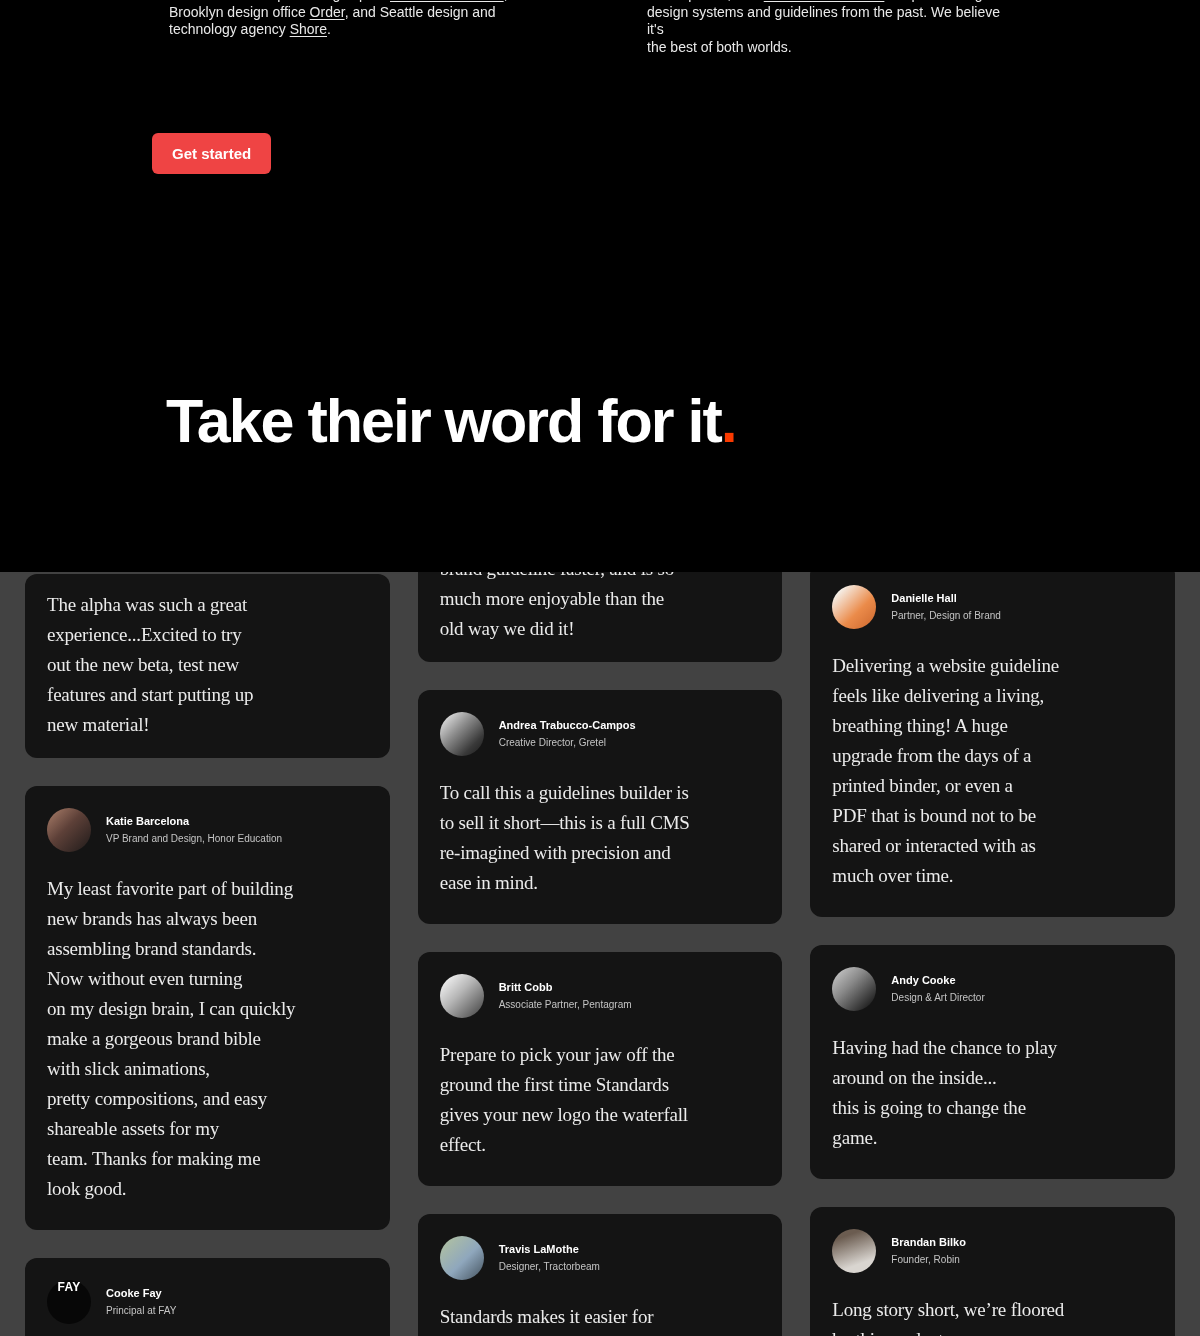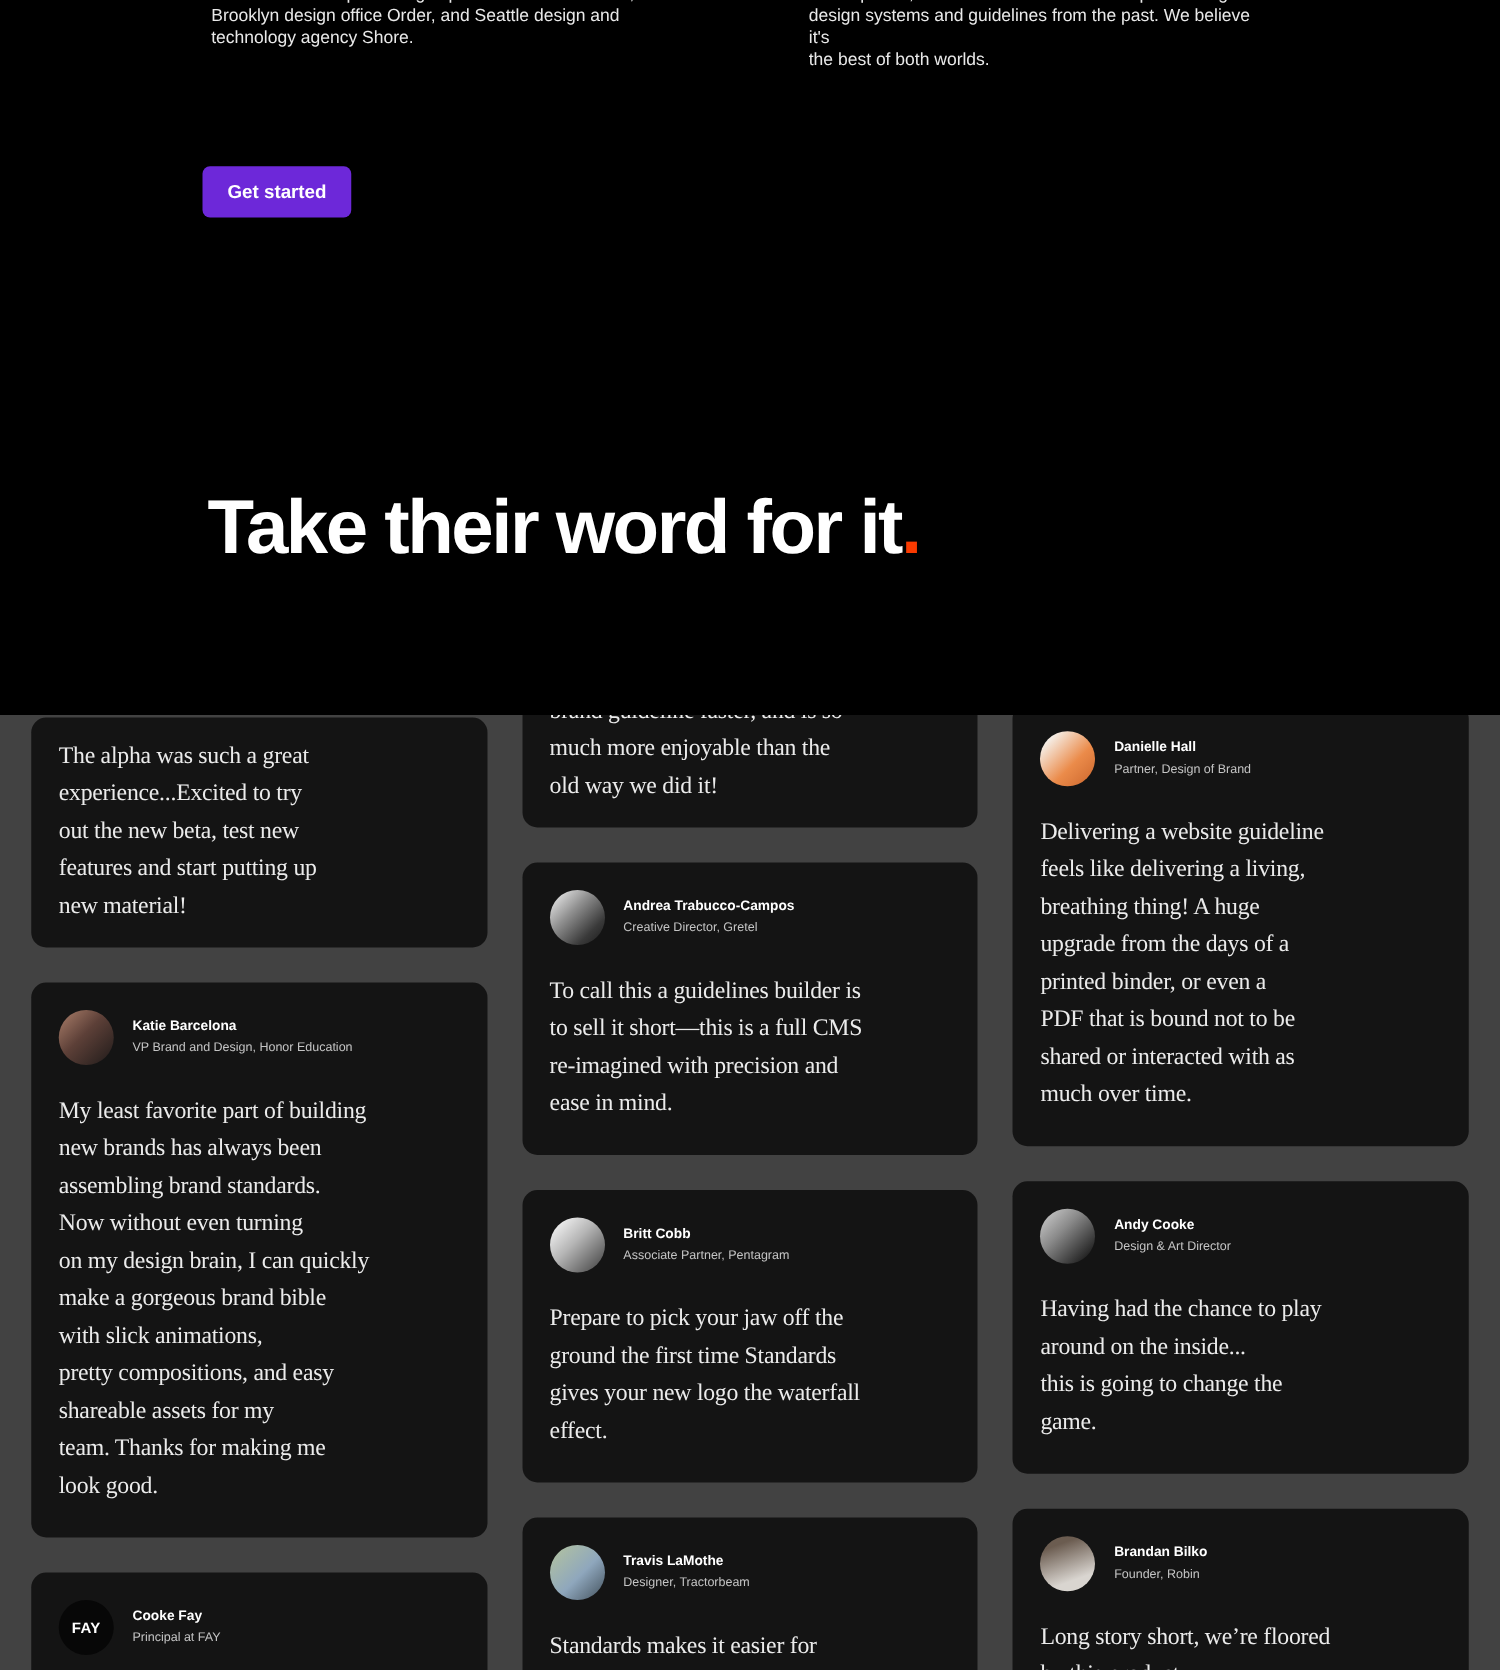--- a/index.html
+++ b/index.html
@@ -3,41 +3,41 @@
 <meta charset="utf-8">
 <style>
   * { margin:0; padding:0; box-sizing:border-box; }
   html,body { width:1200px; height:1336px; overflow:hidden; }
   body { background:#424242; font-family:"Liberation Sans", sans-serif; }
 
   
   .hero { position:relative; z-index:2; height:572px; background:#000; overflow:hidden; }
   .hero-cols { position:absolute; top:-14px; left:169px; display:flex; gap:118px; }
   .hero-p { width:360px; color:#e9e9e9; font-size:14px; line-height:17.5px; white-space:pre-line; letter-spacing:0; }
-  .hero-p .lnk { text-underline-offset:2px; color:#e9e9e9; cursor:pointer; }
-  .cta { position:absolute; left:162px; top:133px; background:#6d28d9; color:#fff; border:none;
+  .hero-p .lnk { text-decoration:underline; text-underline-offset:2px; color:#e9e9e9; cursor:pointer; }
+  .cta { position:absolute; left:152px; top:133px; background:#ef4444; color:#fff; border:none;
          font-family:"Liberation Sans", sans-serif; font-weight:700; font-size:15px;
          padding:12px 20px; border-radius:6px; cursor:pointer; }
   .hero-h1 { position:absolute; left:166px; top:386px; color:#fff; font-size:61px; font-weight:600;
              letter-spacing:-2px; white-space:nowrap; }
   .hero-h1 .dot { color:#fa3a00; }
 
   
   .wall { position:relative; z-index:1; background:#424242; padding:0 25px 60px 25px; }
   .cols { display:flex; gap:28px; align-items:flex-start; }
   .col { flex:1 1 0; display:flex; flex-direction:column; gap:28px; min-width:0; }
   .col1 { margin-top:2px; }
   .col2 .card:first-child { margin-top:-34px; }
   .col3 .card:first-child { margin-top:-9px; }
 
   .card { background:#141414; border-radius:12px; padding:22px 20px 26px 22px; }
   .card.no-author { padding-top:16px; padding-bottom:18px; }
   .author { display:flex; align-items:center; gap:15px; margin-bottom:22px; }
   .avatar { width:44px; height:44px; border-radius:50%; flex:0 0 44px;
-            display:flex; align-items:center; justify-content:center; }
+            display:flex; justify-content:center; }
   .monogram { color:#fff; font-size:12px; font-weight:700; letter-spacing:.3px; }
   .a-name { color:#fff; font-size:11px; font-weight:700; line-height:1.25; }
   .a-title { color:#c4c4c4; font-size:10px; line-height:1.3; margin-top:3px; }
   .quote { color:#ebebeb; font-size:19px; line-height:30px; letter-spacing:-0.2px; white-space:pre-line;font-family:Liberation Serif, serif; }
 </style>
 </head>
 <body>
 
 <section class="hero">
   <div class="hero-cols">

